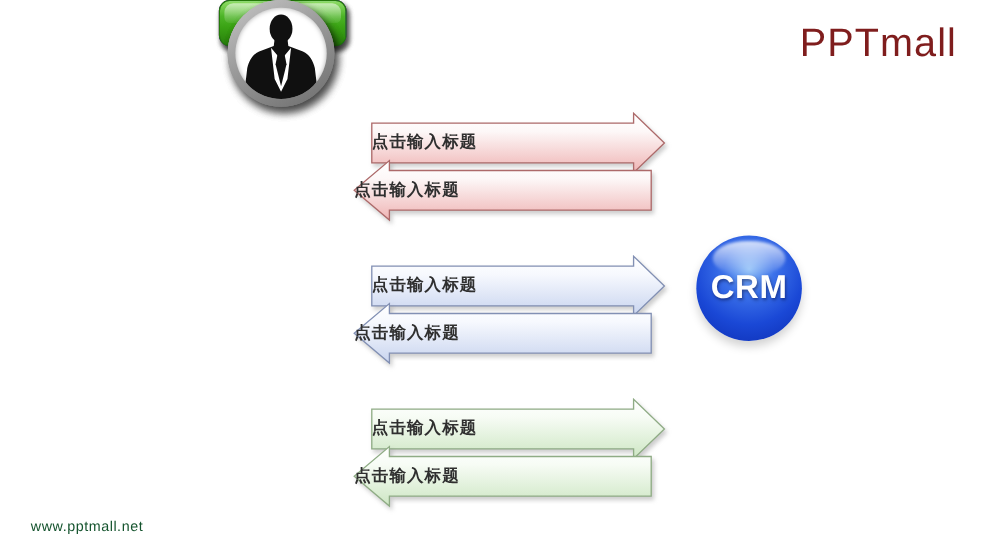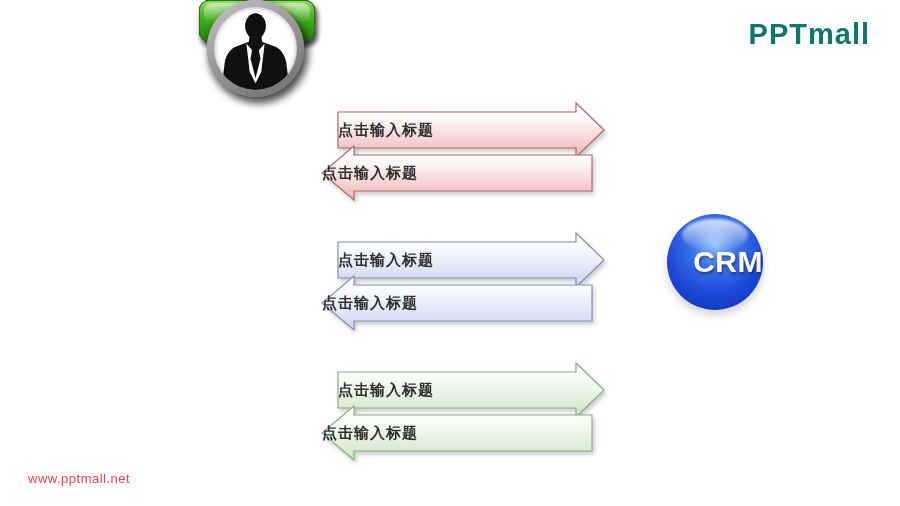--- a/index.html
+++ b/index.html
@@ -6,25 +6,25 @@
   .stage{
     position:relative;width:900px;height:506px;background:#ffffff;overflow:hidden;
     font-family:"Liberation Sans","DejaVu Sans",sans-serif;
   }
   .title{
     position:absolute;top:20px;left:0;width:100%;text-align:center;
     font-size:23px;font-weight:bold;color:#161616;letter-spacing:2px;
   }
   .logo{
     position:absolute;top:18px;right:30px;
-    font-size:29px;font-weight:bold;color:#0f766e;letter-spacing:1px;
+    font-size:36px;font-weight:normal;color:#7f1d1d;letter-spacing:1px;
   }
   .watermark{
     position:absolute;top:471px;left:28px;
-    font-size:13px;color:#ef4444;letter-spacing:0.5px;
+    font-size:13px;color:#14532d;letter-spacing:0.5px;
   }
   
   .avatar{
     position:absolute;left:207px;width:97px;height:97px;border-radius:50%;
     background:linear-gradient(150deg,#c6c6c6 0%,#9a9a9a 45%,#6c6c6c 100%);
     box-shadow:3px 5px 8px rgba(0,0,0,0.35);z-index:3;
   }
   .avatar .inner{
     position:absolute;left:7px;top:7px;width:83px;height:83px;border-radius:50%;
     background:#ffffff;overflow:hidden;box-shadow:inset 0 0 5px rgba(0,0,0,0.35);
@@ -53,24 +53,24 @@
   .arrow svg{position:absolute;left:0;top:0;width:100%;height:100%;overflow:visible;}
   .arrow svg polygon{filter:drop-shadow(2px 3px 2px rgba(110,110,110,0.35));}
   .arrow .arrow-text{
     position:absolute;left:0;top:9px;width:100%;height:36px;line-height:36px;
     text-align:left;font-size:15px;font-weight:bold;color:#2f2f2f;letter-spacing:1px;
   }
   .arrow.right{width:266px;}
   .arrow.left{width:270px;}
   
   .crm{
-    position:absolute;left:667px;top:214px;width:96px;height:96px;border-radius:50%;
+    position:absolute;left:633px;top:214px;width:96px;height:96px;border-radius:50%;
     background:radial-gradient(circle at 50% 32%,#8fc0f8 0%,#3c72ea 28%,#1a48d6 62%,#0c2cb0 100%);
     box-shadow:0 5px 9px rgba(0,0,0,0.18);
-    display:flex;align-items:center;justify-content:flex-end;
+    display:flex;align-items:center;justify-content:center;
   }
   .crm::before{
     content:"";position:absolute;left:16%;top:5%;width:68%;height:34%;border-radius:50%;
     background:linear-gradient(180deg,rgba(255,255,255,0.8),rgba(255,255,255,0));
     filter:blur(1.5px);
   }
   .crm .txt{
     position:relative;color:#fff;font-size:30px;font-weight:bold;letter-spacing:0.5px;
     text-shadow:1px 2px 3px rgba(0,0,40,0.45);
   }

